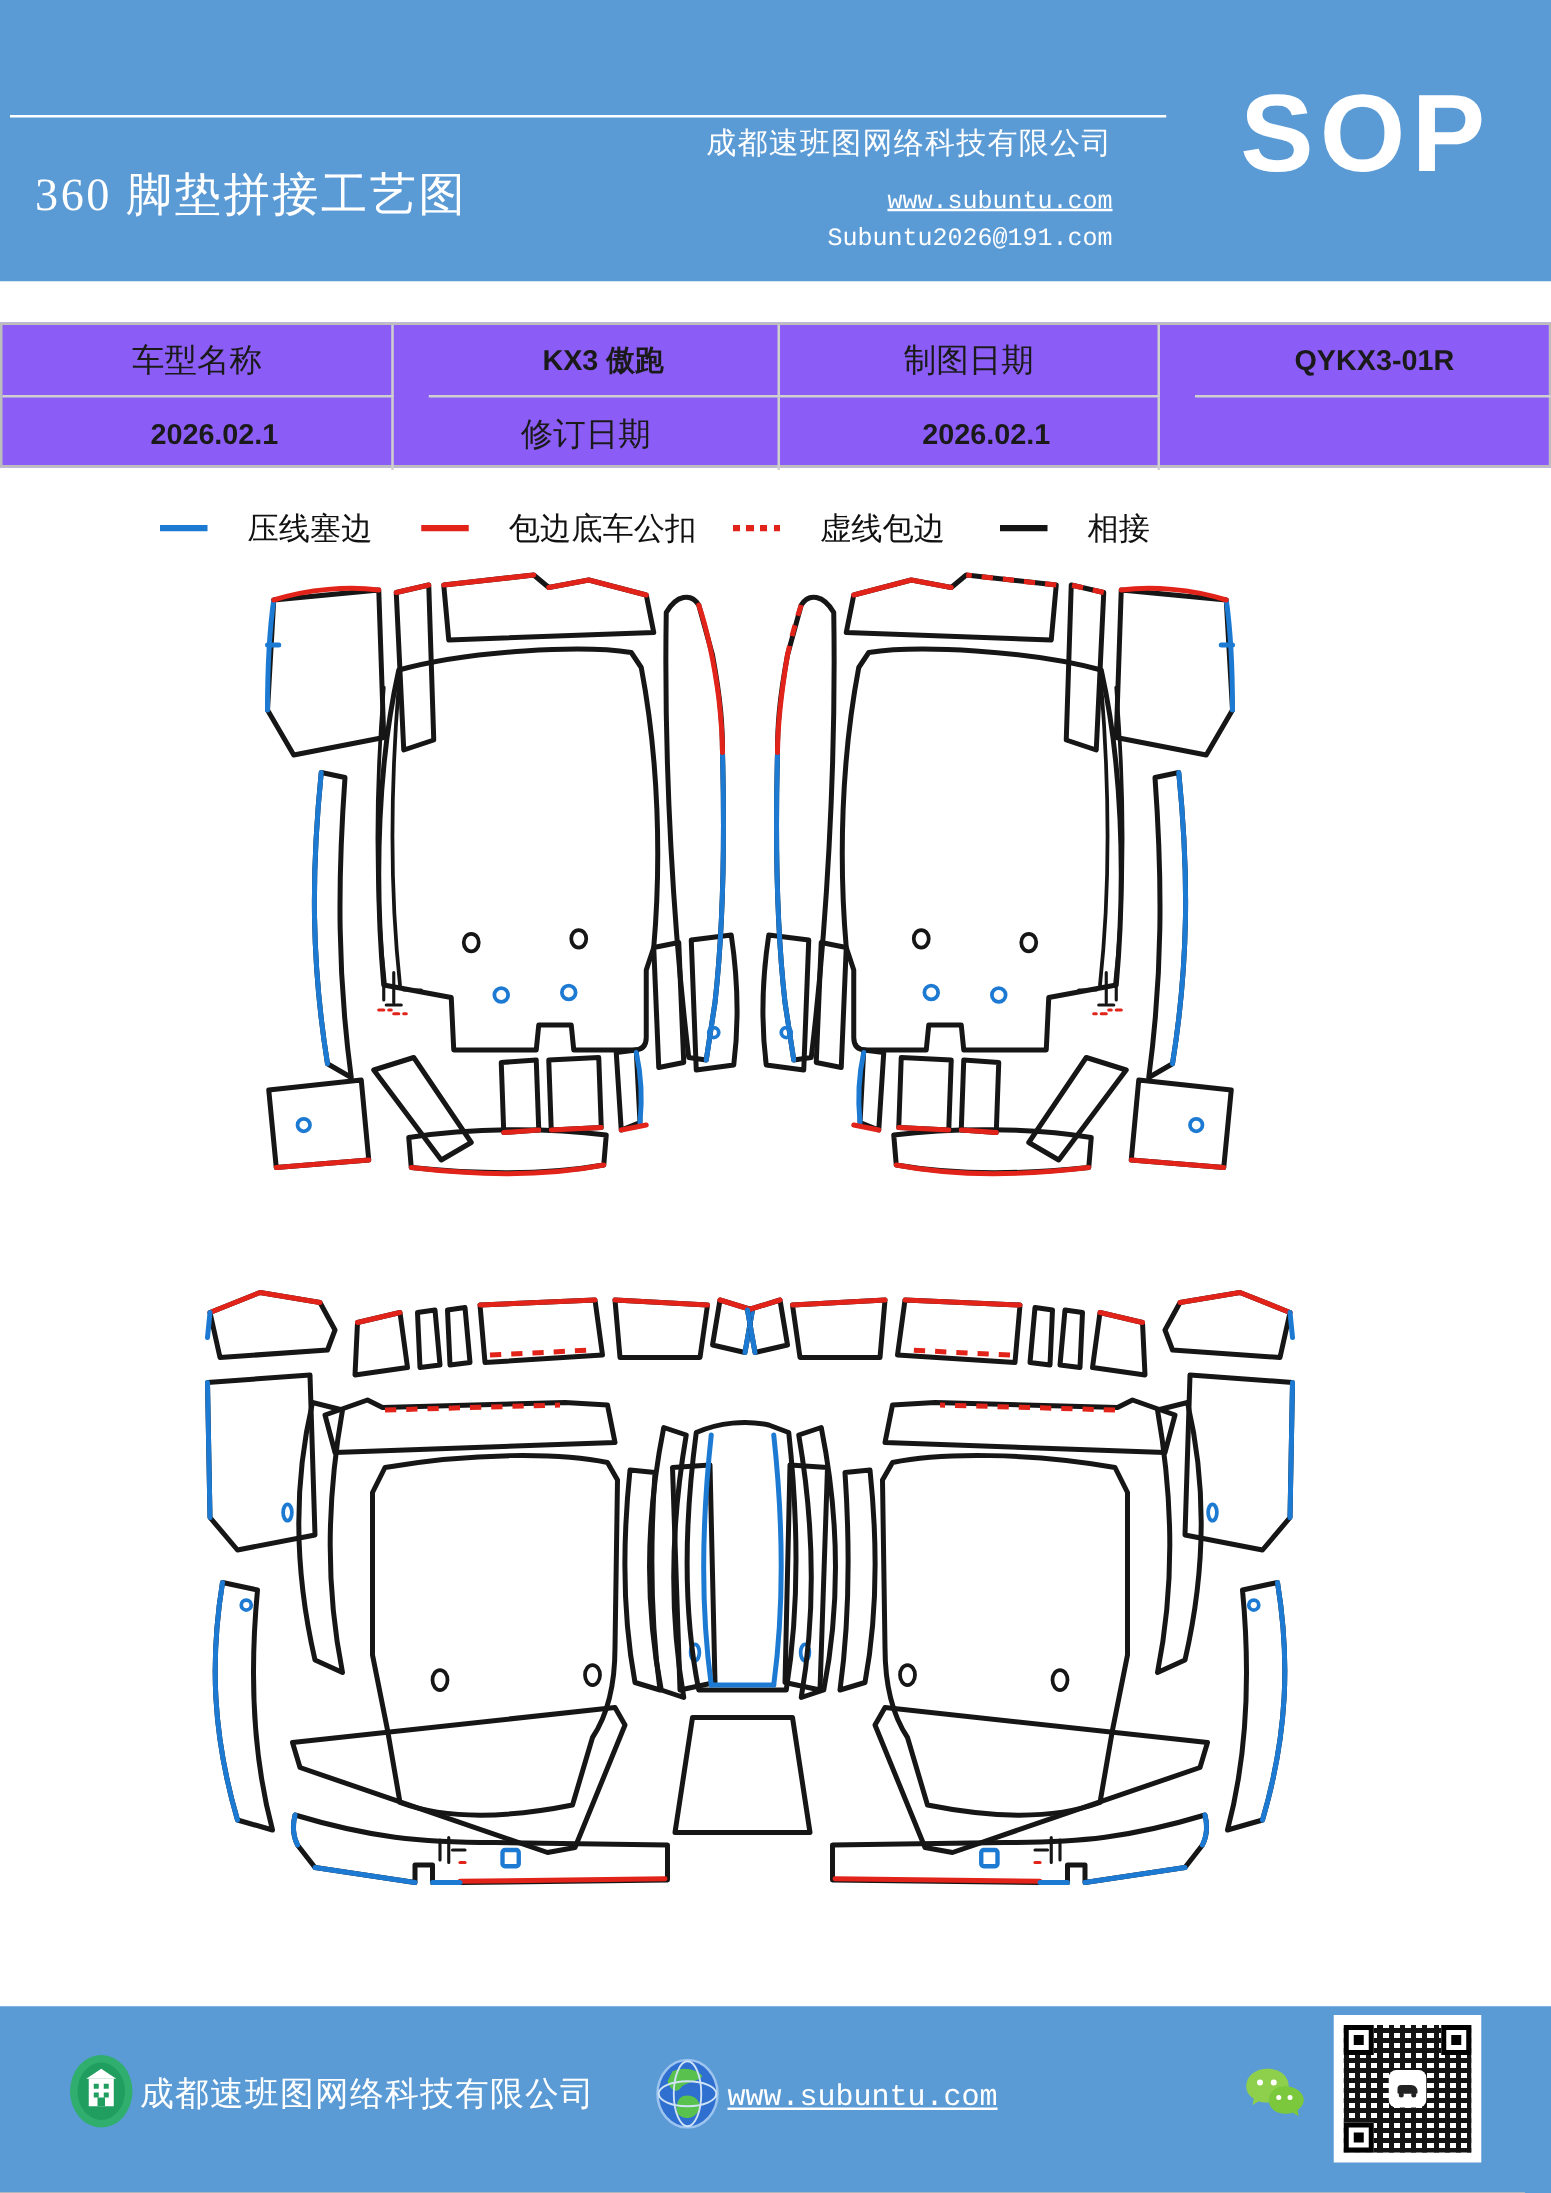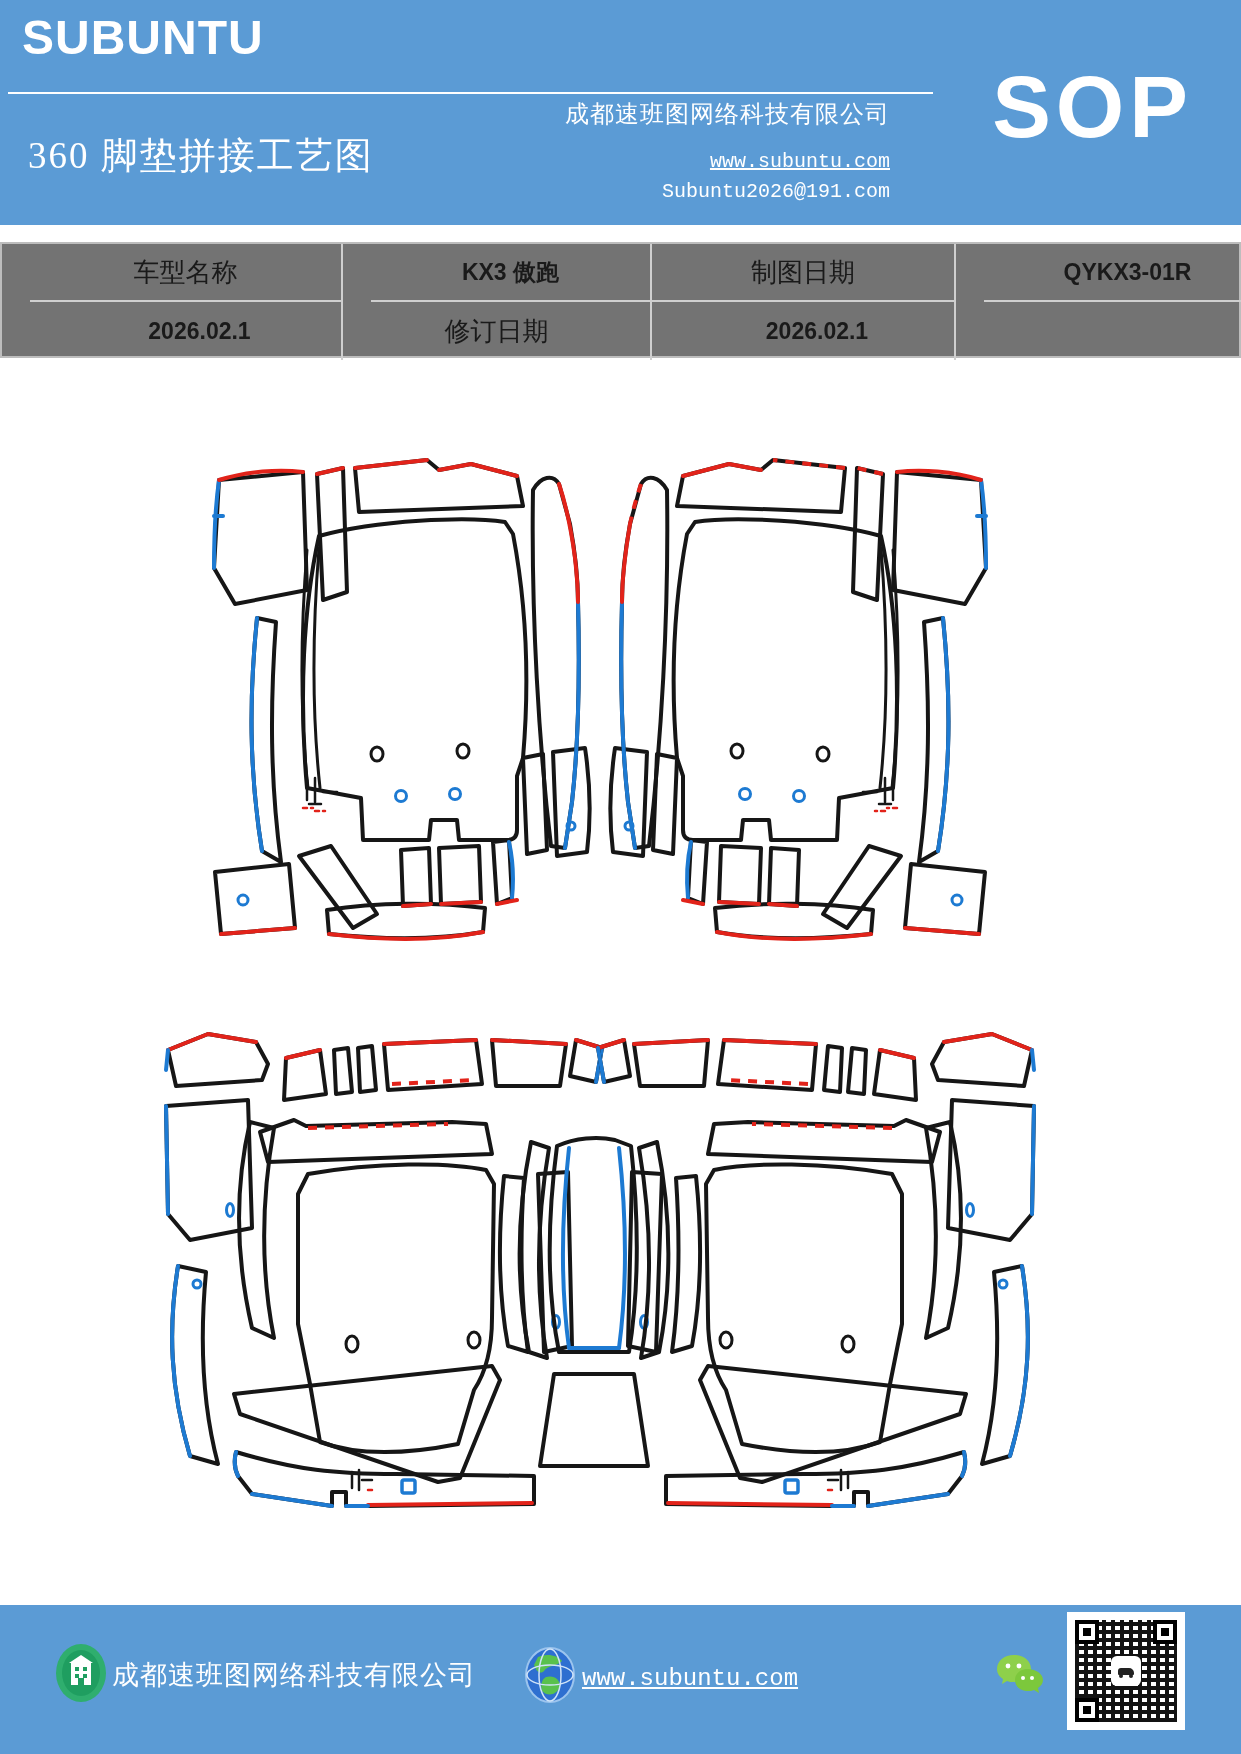--- a/index.html
+++ b/index.html
@@ -14,23 +14,23 @@
   .doc-title{position:absolute;left:28px;top:116px;font-size:37px;letter-spacing:2px;margin-top:15px;}
   .hdr-right{position:absolute;right:351px;top:98px;text-align:right;}
   .hdr-company{font-size:24px;letter-spacing:1px;}
   .hdr-web{position:absolute;right:351px;top:150px;font-family:"Liberation Mono",monospace;
            font-size:20px;color:#fff;text-decoration:underline;}
   .hdr-mail{position:absolute;right:351px;top:180px;font-family:"Liberation Mono",monospace;font-size:20px;}
   .sop{position:absolute;right:48px;top:56px;font-family:"Liberation Sans",sans-serif;
        font-weight:bold;font-size:88px;letter-spacing:5px;}
 
   
-  .info-table{position:absolute;left:0px;top:242px;width:1241px;height:116px;
+  .info-table{position:absolute;left:0px;top:258px;width:1241px;height:116px;
               display:grid;grid-template-columns:313px 309px 304px 315px;grid-template-rows:58px 58px;
-              border:2px solid #bdbdbd;box-sizing:border-box;background:#737373;padding-left:28px;}
+              border:2px solid #bdbdbd;box-sizing:border-box;background:#8b5cf6;}
   .cell{border-right:2px solid #cfcfcf;border-bottom:2px solid #cfcfcf;display:flex;
         align-items:center;justify-content:center;color:#1a1a1a;box-sizing:border-box;}
   .cell:nth-child(4n){border-right:none;}
   .cell.lastrow{border-bottom:none;}
   .cell.lbl{font-size:26px;}
   .cell.val{font-family:"Liberation Sans",sans-serif;font-size:23px;font-weight:bold;margin-left:28px;}
 
   
   .legend{position:absolute;left:0;top:404px;width:1241px;height:36px;}
   .legend-item{position:absolute;display:flex;align-items:center;height:36px;}
@@ -77,41 +77,58 @@
   .qr-car{width:16px;height:7px;background:#222;border-radius:3px 5px 1px 1px;position:relative;}
   .qr-car::before,.qr-car::after{content:"";position:absolute;bottom:-3px;width:4px;height:4px;border-radius:50%;background:#222;}
   .qr-car::before{left:1px;} .qr-car::after{right:1px;}
 </style>
 </head>
 <body>
 
 <div class="page">
 
   <div class="header">
-    <div class="brand">SUBUNTU</div>
     <div class="header-rule"></div>
     <div class="doc-title">360 脚垫拼接工艺图</div>
     <div class="hdr-right">
       <span class="hdr-company">成都速班图网络科技有限公司</span>
     </div>
     <a class="hdr-web" href="#">www.subuntu.com</a>
     <div class="hdr-mail">Subuntu2026@191.com</div>
     <div class="sop">SOP</div>
   </div>
 
   <div class="info-table">
     <div class="cell lbl">车型名称</div>
     <div class="cell val">KX3 傲跑</div>
     <div class="cell lbl">制图日期</div>
     <div class="cell val">QYKX3-01R</div>
     <div class="cell val lastrow">2026.02.1</div>
     <div class="cell lbl lastrow">修订日期</div>
     <div class="cell val lastrow">2026.02.1</div>
   </div>
 
+  <div class="legend">
+    <div class="legend-item li-1">
+      <span class="sw sw-blue"></span>
+      <span class="lg-label">压线塞边</span>
+    </div>
+    <div class="legend-item li-2">
+      <span class="sw sw-red"></span>
+      <span class="lg-label">包边底车公扣</span>
+    </div>
+    <div class="legend-item li-3">
+      <span class="sw sw-dash"></span>
+      <span class="lg-label">虚线包边</span>
+    </div>
+    <div class="legend-item li-4">
+      <span class="sw sw-black"></span>
+      <span class="lg-label">相接</span>
+    </div>
+  </div>
 
   <div class="diag" style="left:175px;top:452px;">
     <svg width="850" height="490" viewBox="0 0 850 490">
       <defs>
         <g id="tg-skel">
 
           <path class="k" d="M32,22 L116,14 L120,132 L48,146 L27,110 Z"></path>
           <path class="k" d="M130,16 L156,10 L160,134 L136,142 Z"></path>
           <path class="k" d="M168,10 L240,2 L252,12 L284,6 L330,18 L336,48 L172,54 Z"></path>
           <path class="k" d="M132,78 C190,62 280,58 318,64 L326,76 C340,150 342,230 336,300 L330,318 L330,372 Q330,382 320,382 L272,382 L270,362 L244,362 L242,382 L176,382 L174,340 L120,330 C112,240 116,150 132,78 Z"></path>

